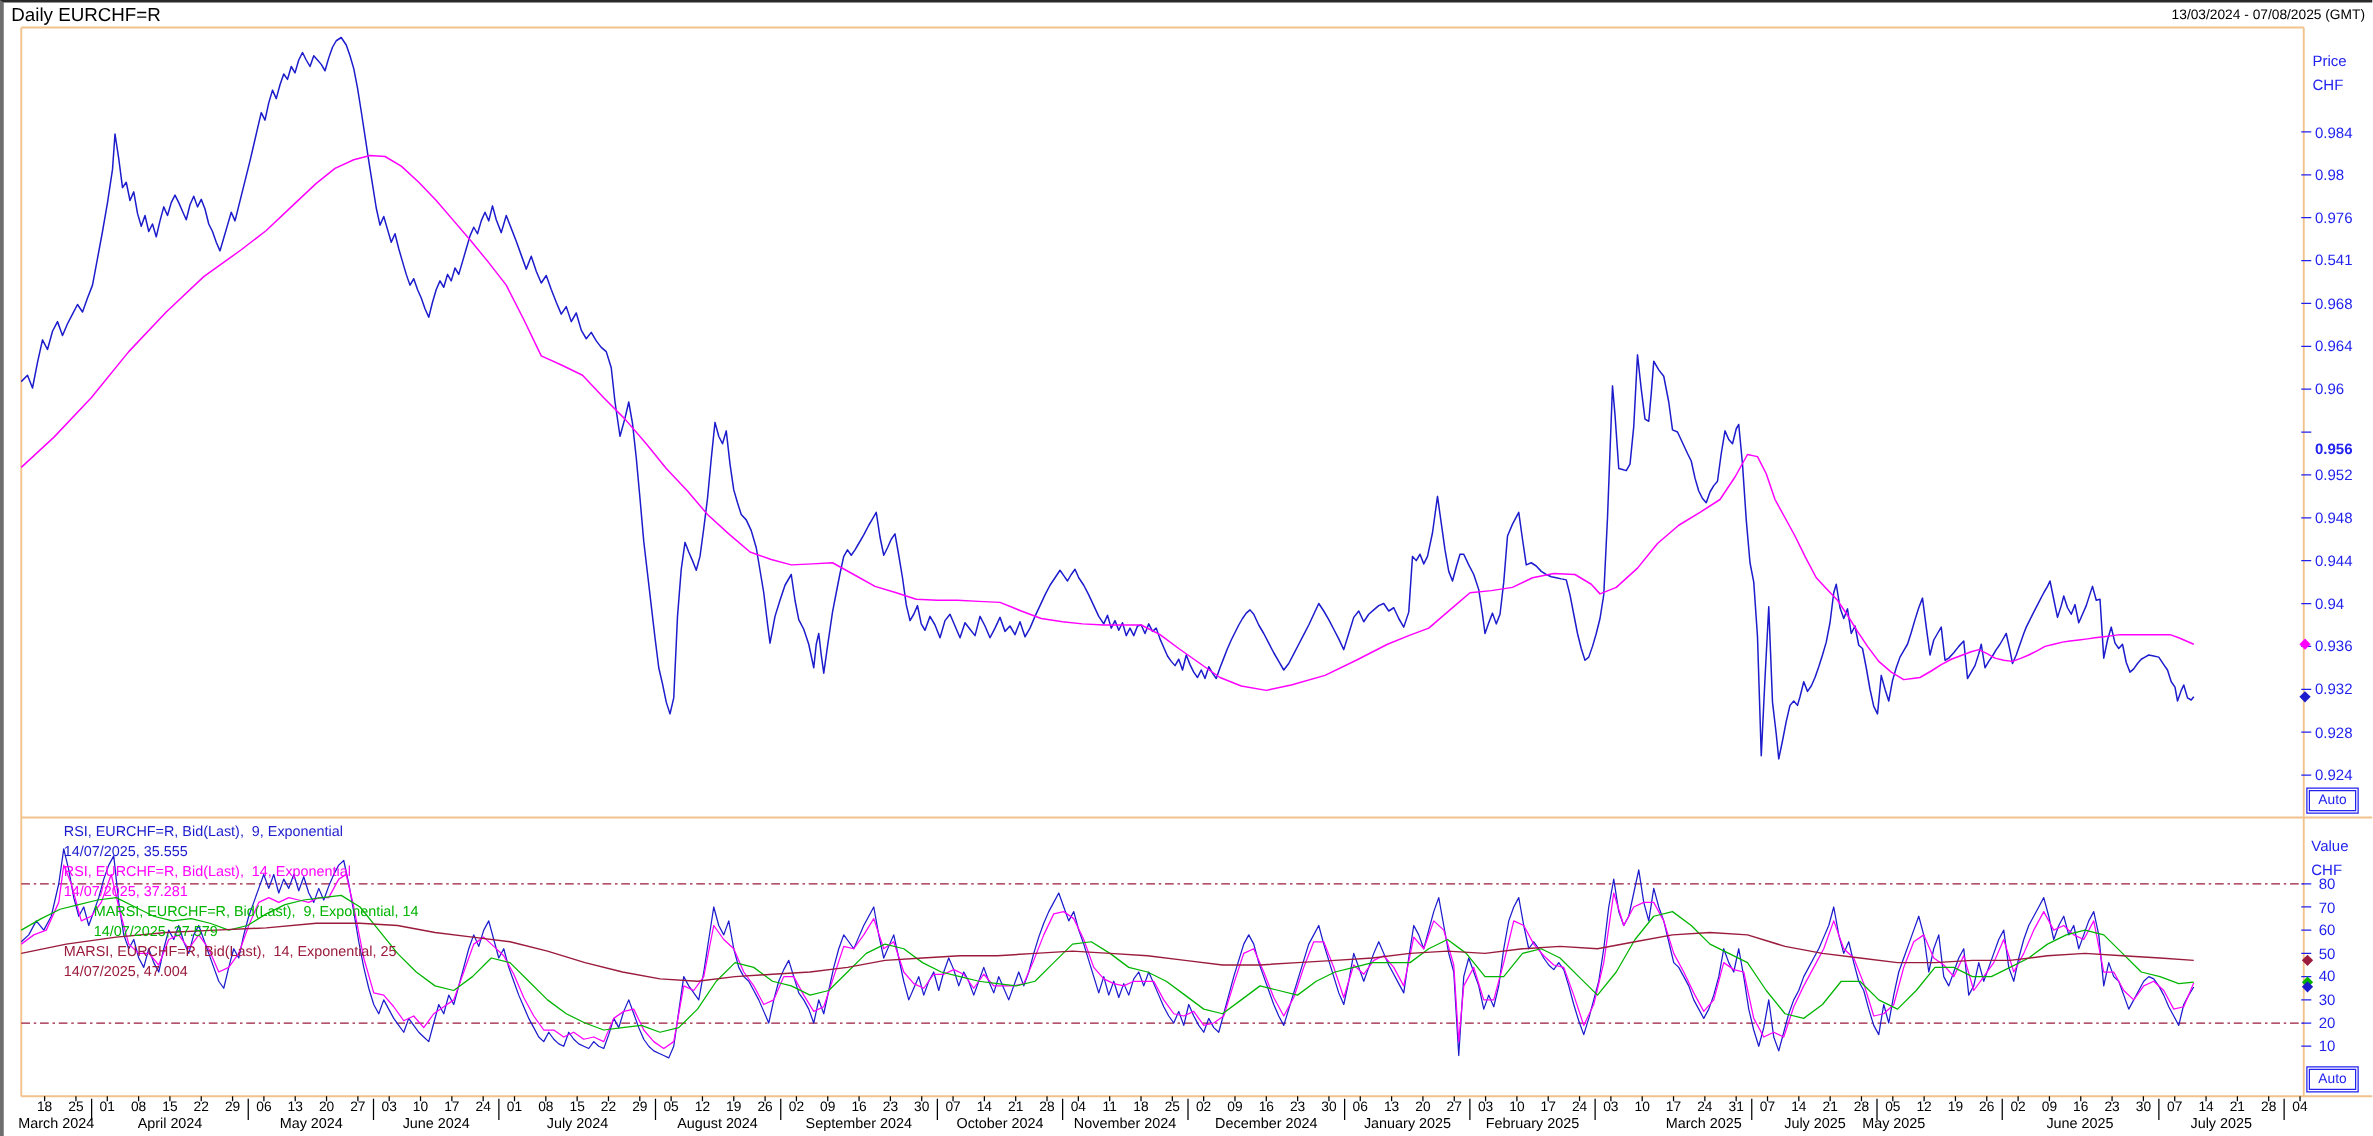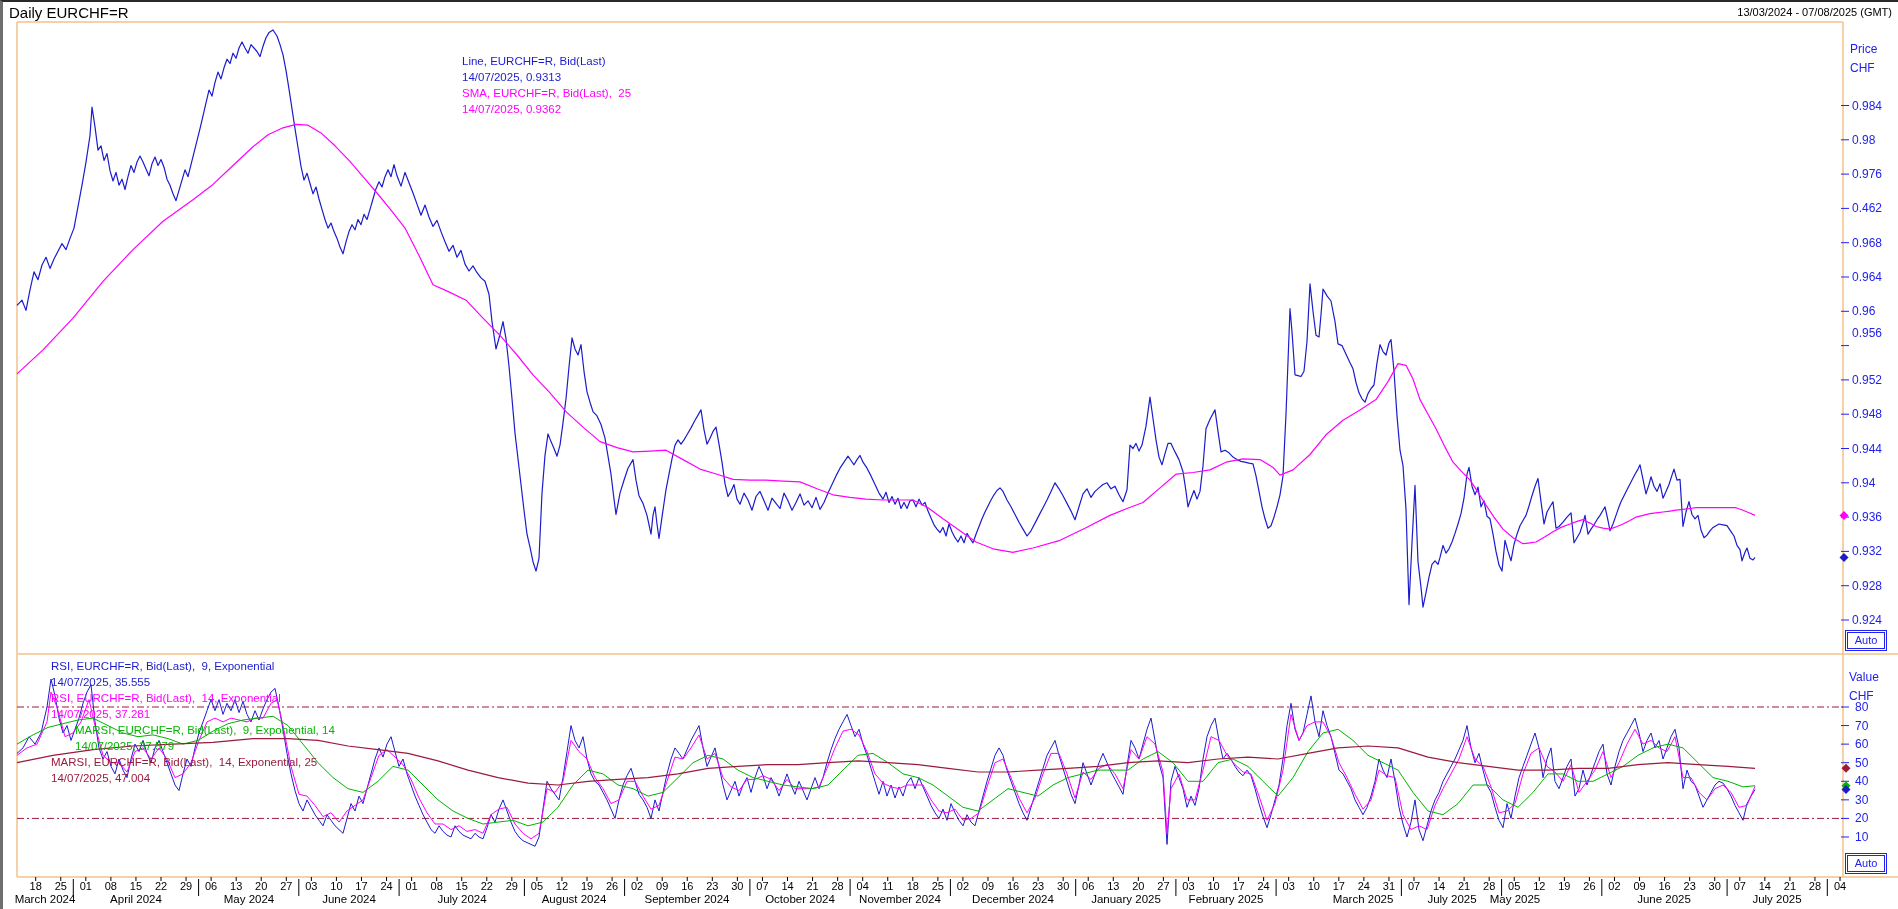--- a/index.html
+++ b/index.html
@@ -156,41 +156,40 @@
       <line x1="1072.7" y1="877" x2="1072.7" y2="894" stroke="#000" stroke-width="1"></line>
       <line x1="1172.9" y1="877" x2="1172.9" y2="894" stroke="#000" stroke-width="1"></line>
       <line x1="1273.1" y1="877" x2="1273.1" y2="894" stroke="#000" stroke-width="1"></line>
       <line x1="1398.4" y1="877" x2="1398.4" y2="894" stroke="#000" stroke-width="1"></line>
       <line x1="1498.6" y1="877" x2="1498.6" y2="894" stroke="#000" stroke-width="1"></line>
       <line x1="1598.8" y1="877" x2="1598.8" y2="894" stroke="#000" stroke-width="1"></line>
       <line x1="1724.1" y1="877" x2="1724.1" y2="894" stroke="#000" stroke-width="1"></line>
       <line x1="1824.3" y1="877" x2="1824.3" y2="894" stroke="#000" stroke-width="1"></line>
     </svg>
 
-  <div class="abs legend" id="legend-main" style="left:459px;top:51px;"><div class="c-blue">Line, EURCHF=R, Bid(Last)</div><div class="c-blue">14/07/2025, 0.9313</div><div class="c-magenta">SMA, EURCHF=R, Bid(Last),  25</div><div class="c-magenta">14/07/2025, 0.9362</div></div>
   <div class="abs legend" id="legend-rsi" style="left:48px;top:656px;"><div class="c-blue">RSI, EURCHF=R, Bid(Last),  9, Exponential</div><div class="c-blue">14/07/2025, 35.555</div><div class="c-magenta">RSI, EURCHF=R, Bid(Last),  14, Exponential</div><div class="c-magenta">14/07/2025, 37.281</div><div class="c-green">MARSI, EURCHF=R, Bid(Last),  9, Exponential, 14</div><div class="c-green">14/07/2025, 37.579</div><div class="c-darkred">MARSI, EURCHF=R, Bid(Last),  14, Exponential, 25</div><div class="c-darkred">14/07/2025, 47.004</div></div>
 
   <div class="abs axis-title" style="left:1847px;top:38px;">
     <div>Price</div>
     <div>CHF</div>
   </div>
   <div class="abs axis-title" style="left:1846px;top:666px;">
     <div>Value</div>
     <div>CHF</div>
   </div>
 
   <div id="price-ticks">
       <div class="tick-label" style="left: 1849px; top: 96.5px;">0.984</div>
       <div class="tick-label" style="left: 1849px; top: 130.8px;">0.98</div>
       <div class="tick-label" style="left: 1849px; top: 165.1px;">0.976</div>
-      <div class="tick-label" style="left: 1849px; top: 199.4px;">0.462</div>
+      <div class="tick-label" style="left: 1849px; top: 199.4px;">0.541</div>
       <div class="tick-label" style="left: 1849px; top: 233.7px;">0.968</div>
       <div class="tick-label" style="left: 1849px; top: 268px;">0.964</div>
       <div class="tick-label" style="left: 1849px; top: 302.3px;">0.96</div>
-      <div class="tick-label" style="left: 1849px; top: 324px;">0.956</div>
+      <div class="tick-label" style="left: 1849px; top: 350px; font-weight: bold;">0.956</div>
       <div class="tick-label" style="left: 1849px; top: 370.9px;">0.952</div>
       <div class="tick-label" style="left: 1849px; top: 405.2px;">0.948</div>
       <div class="tick-label" style="left: 1849px; top: 439.5px;">0.944</div>
       <div class="tick-label" style="left: 1849px; top: 473.8px;">0.94</div>
       <div class="tick-label" style="left: 1849px; top: 508.1px;">0.936</div>
       <div class="tick-label" style="left: 1849px; top: 542.4px;">0.932</div>
       <div class="tick-label" style="left: 1849px; top: 576.7px;">0.928</div>
       <div class="tick-label" style="left: 1849px; top: 611px;">0.924</div>
     </div>
   <div id="value-ticks">

